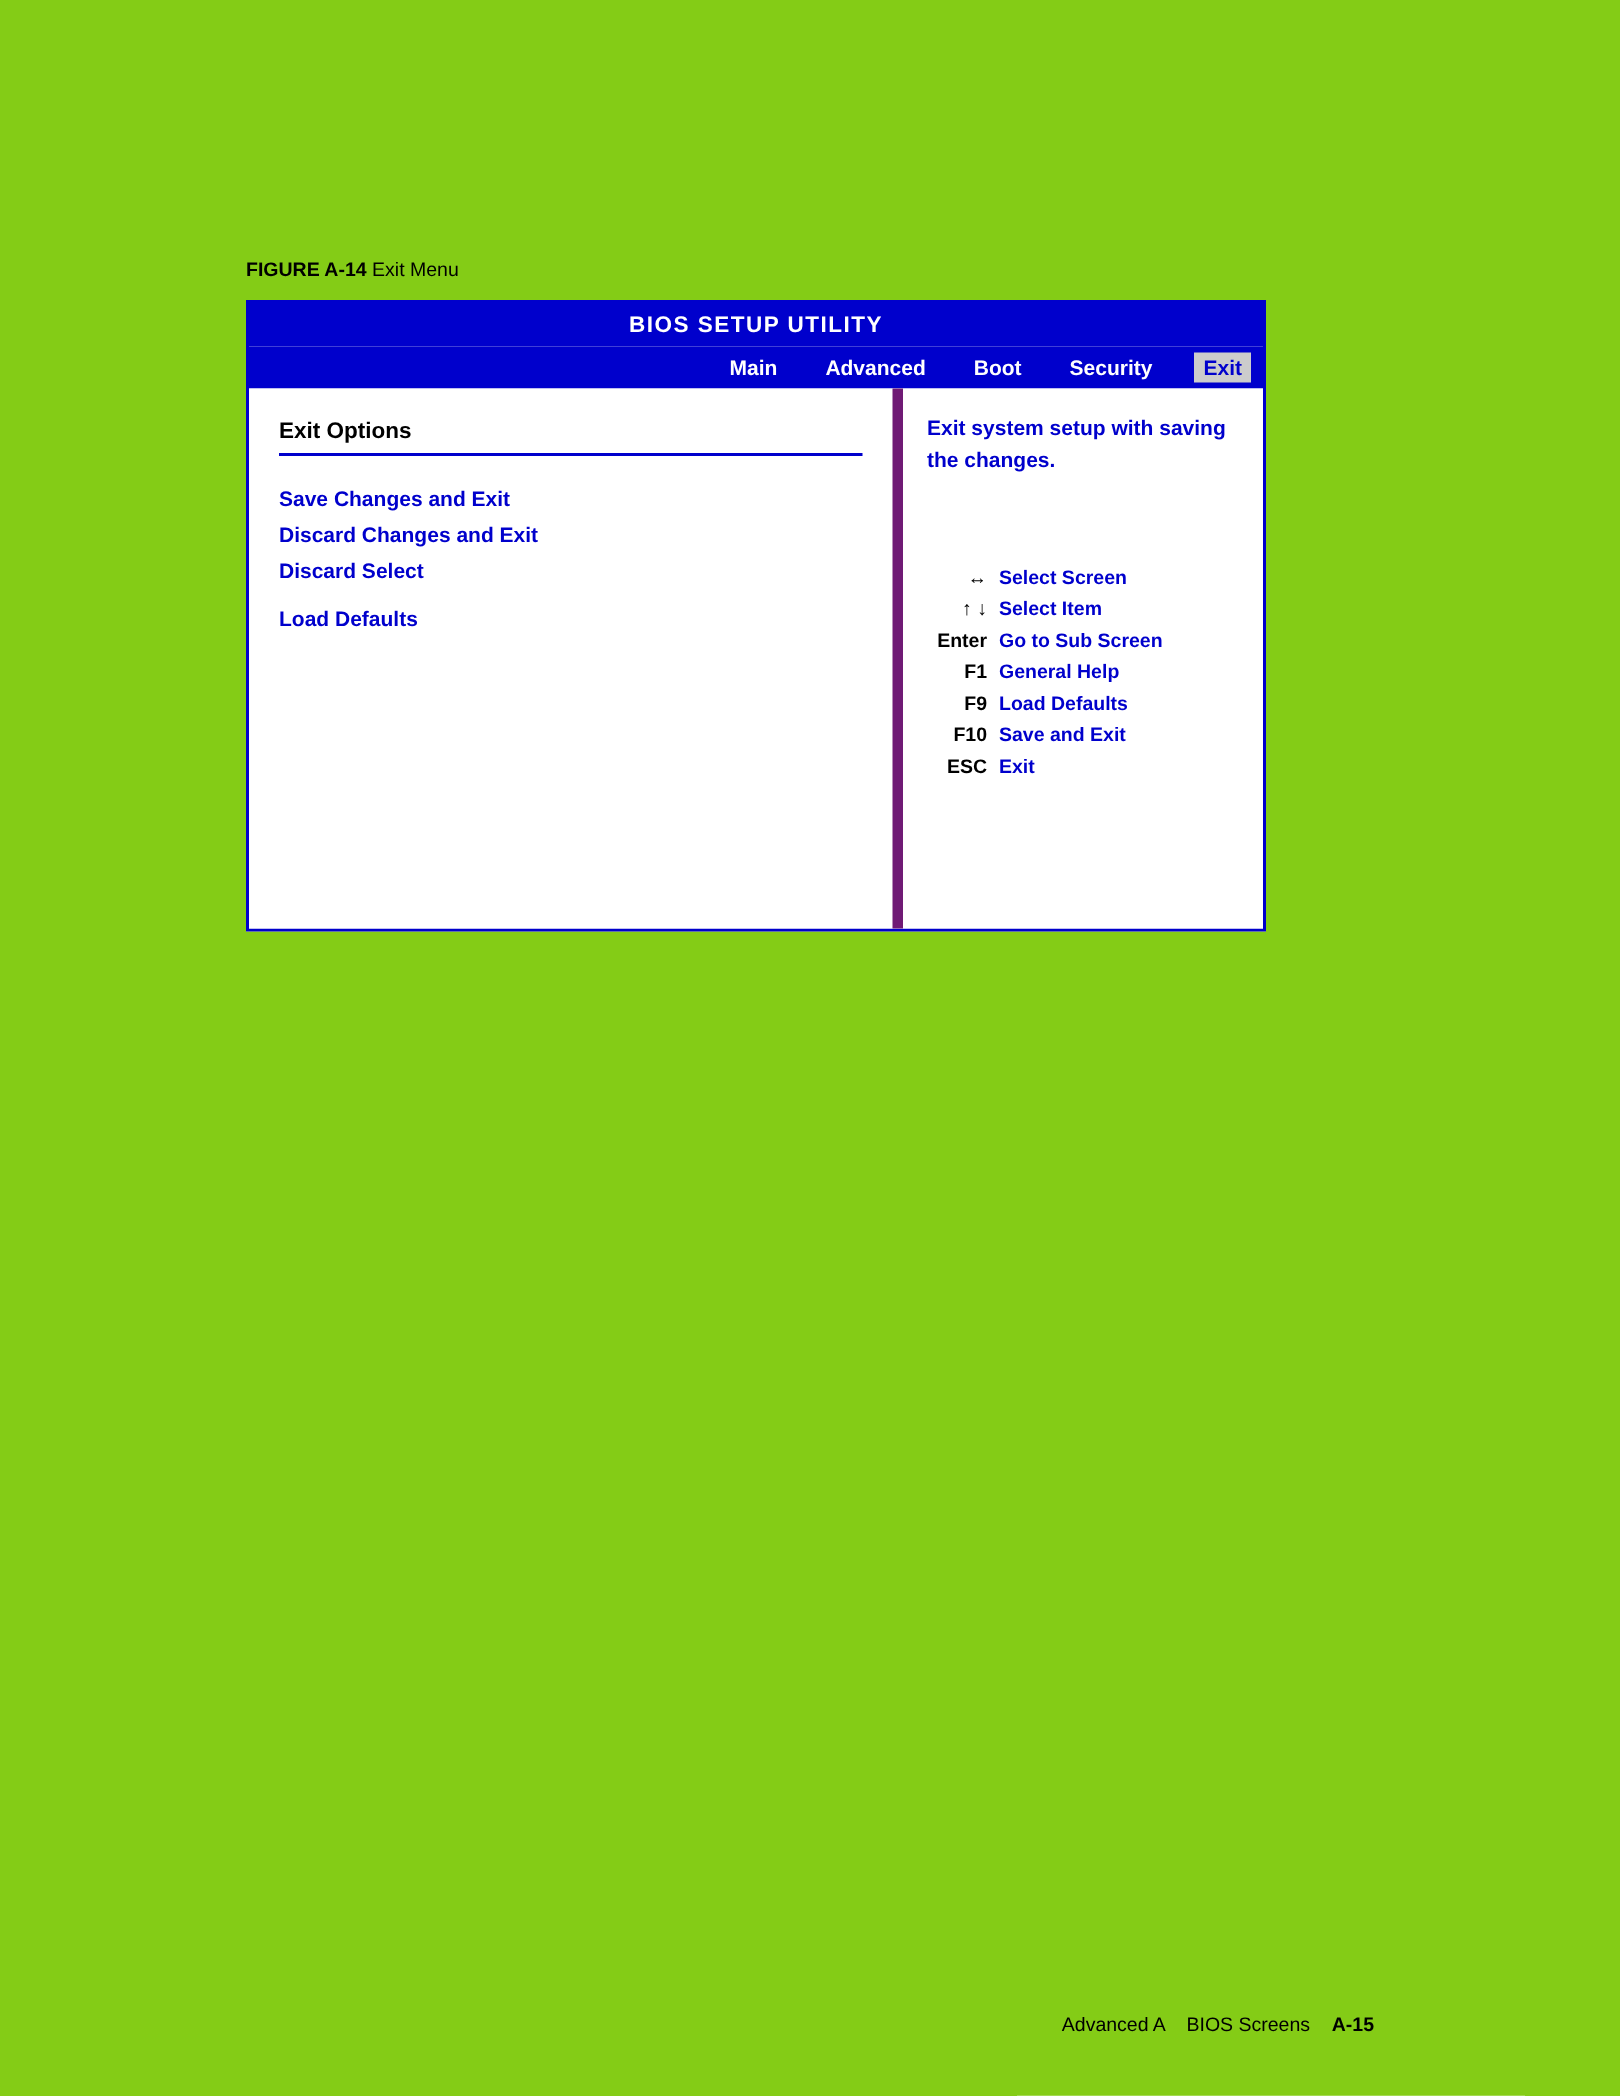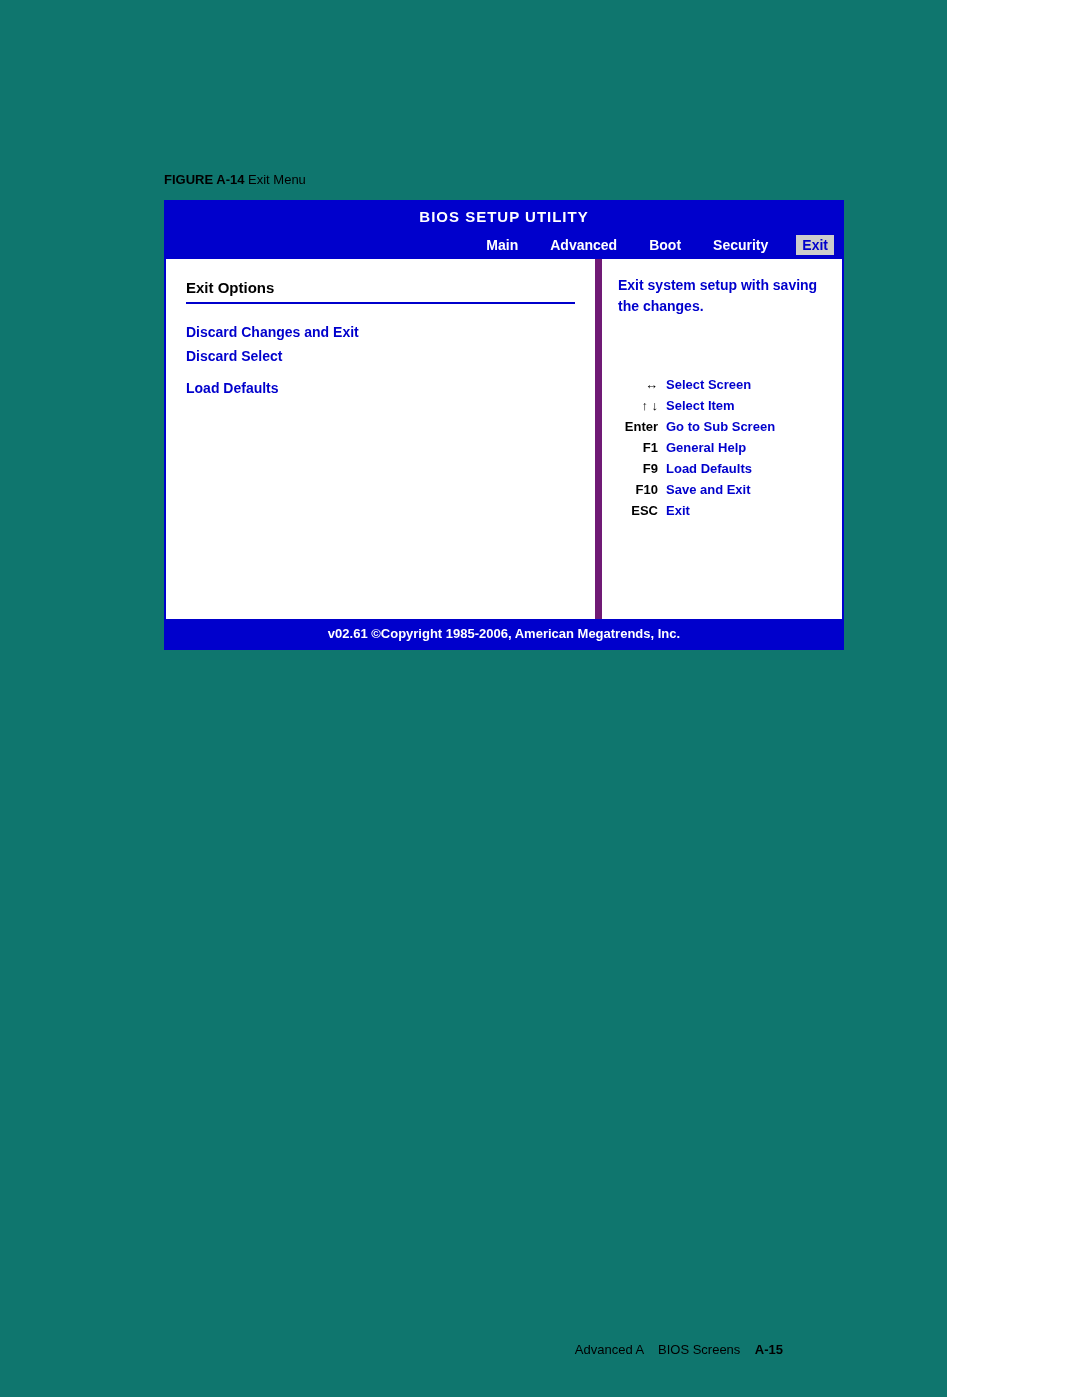--- a/index.html
+++ b/index.html
@@ -6,23 +6,23 @@
 
     body {
       width: 1080px;
       min-height: 1397px;
       background: #ffffff;
       font-family: Arial, sans-serif;
       position: relative;
     }
 
     .page-container {
-      width: 947px;
+      width: 1080px;
       min-height: 1397px;
-      background: #0f766e;
+      background: #84cc16;
       position: relative;
     }
 
     .figure-caption {
       position: absolute;
       top: 172px;
       left: 164px;
       font-size: 13px;
       color: #000;
     }
@@ -193,20 +193,21 @@
       <span class="menu-item">Security</span>
       <span class="menu-item active">Exit</span>
     </div>
 
     <div class="bios-content">
 
       <div class="left-panel">
         <div class="section-title">Exit Options</div>
         <hr class="section-divider">
 
+        <div class="menu-option">Save Changes and Exit</div>
         <div class="menu-option">Discard Changes and Exit</div>
         <div class="menu-option">Discard Select</div>
         <div class="menu-option spaced">Load Defaults</div>
       </div>
 
       <div class="right-panel">
         <div class="help-text">Exit system setup with saving the changes.</div>
 
         <div class="key-help-table">
 
@@ -243,23 +244,20 @@
           <div class="key-help-row">
             <span class="key-label">ESC</span>
             <span class="key-desc">Exit</span>
           </div>
 
         </div>
       </div>
 
     </div>
 
-    <div class="bios-footer">
-      <span>v02.61 ©Copyright 1985-2006, American Megatrends, Inc.</span>
-    </div>
 
   </div>
 
   <div class="page-footer">
     <span>Advanced A</span>
     &nbsp;&nbsp;
     <span>BIOS Screens</span>
     &nbsp;&nbsp;
     <strong>A-15</strong>
   </div>

